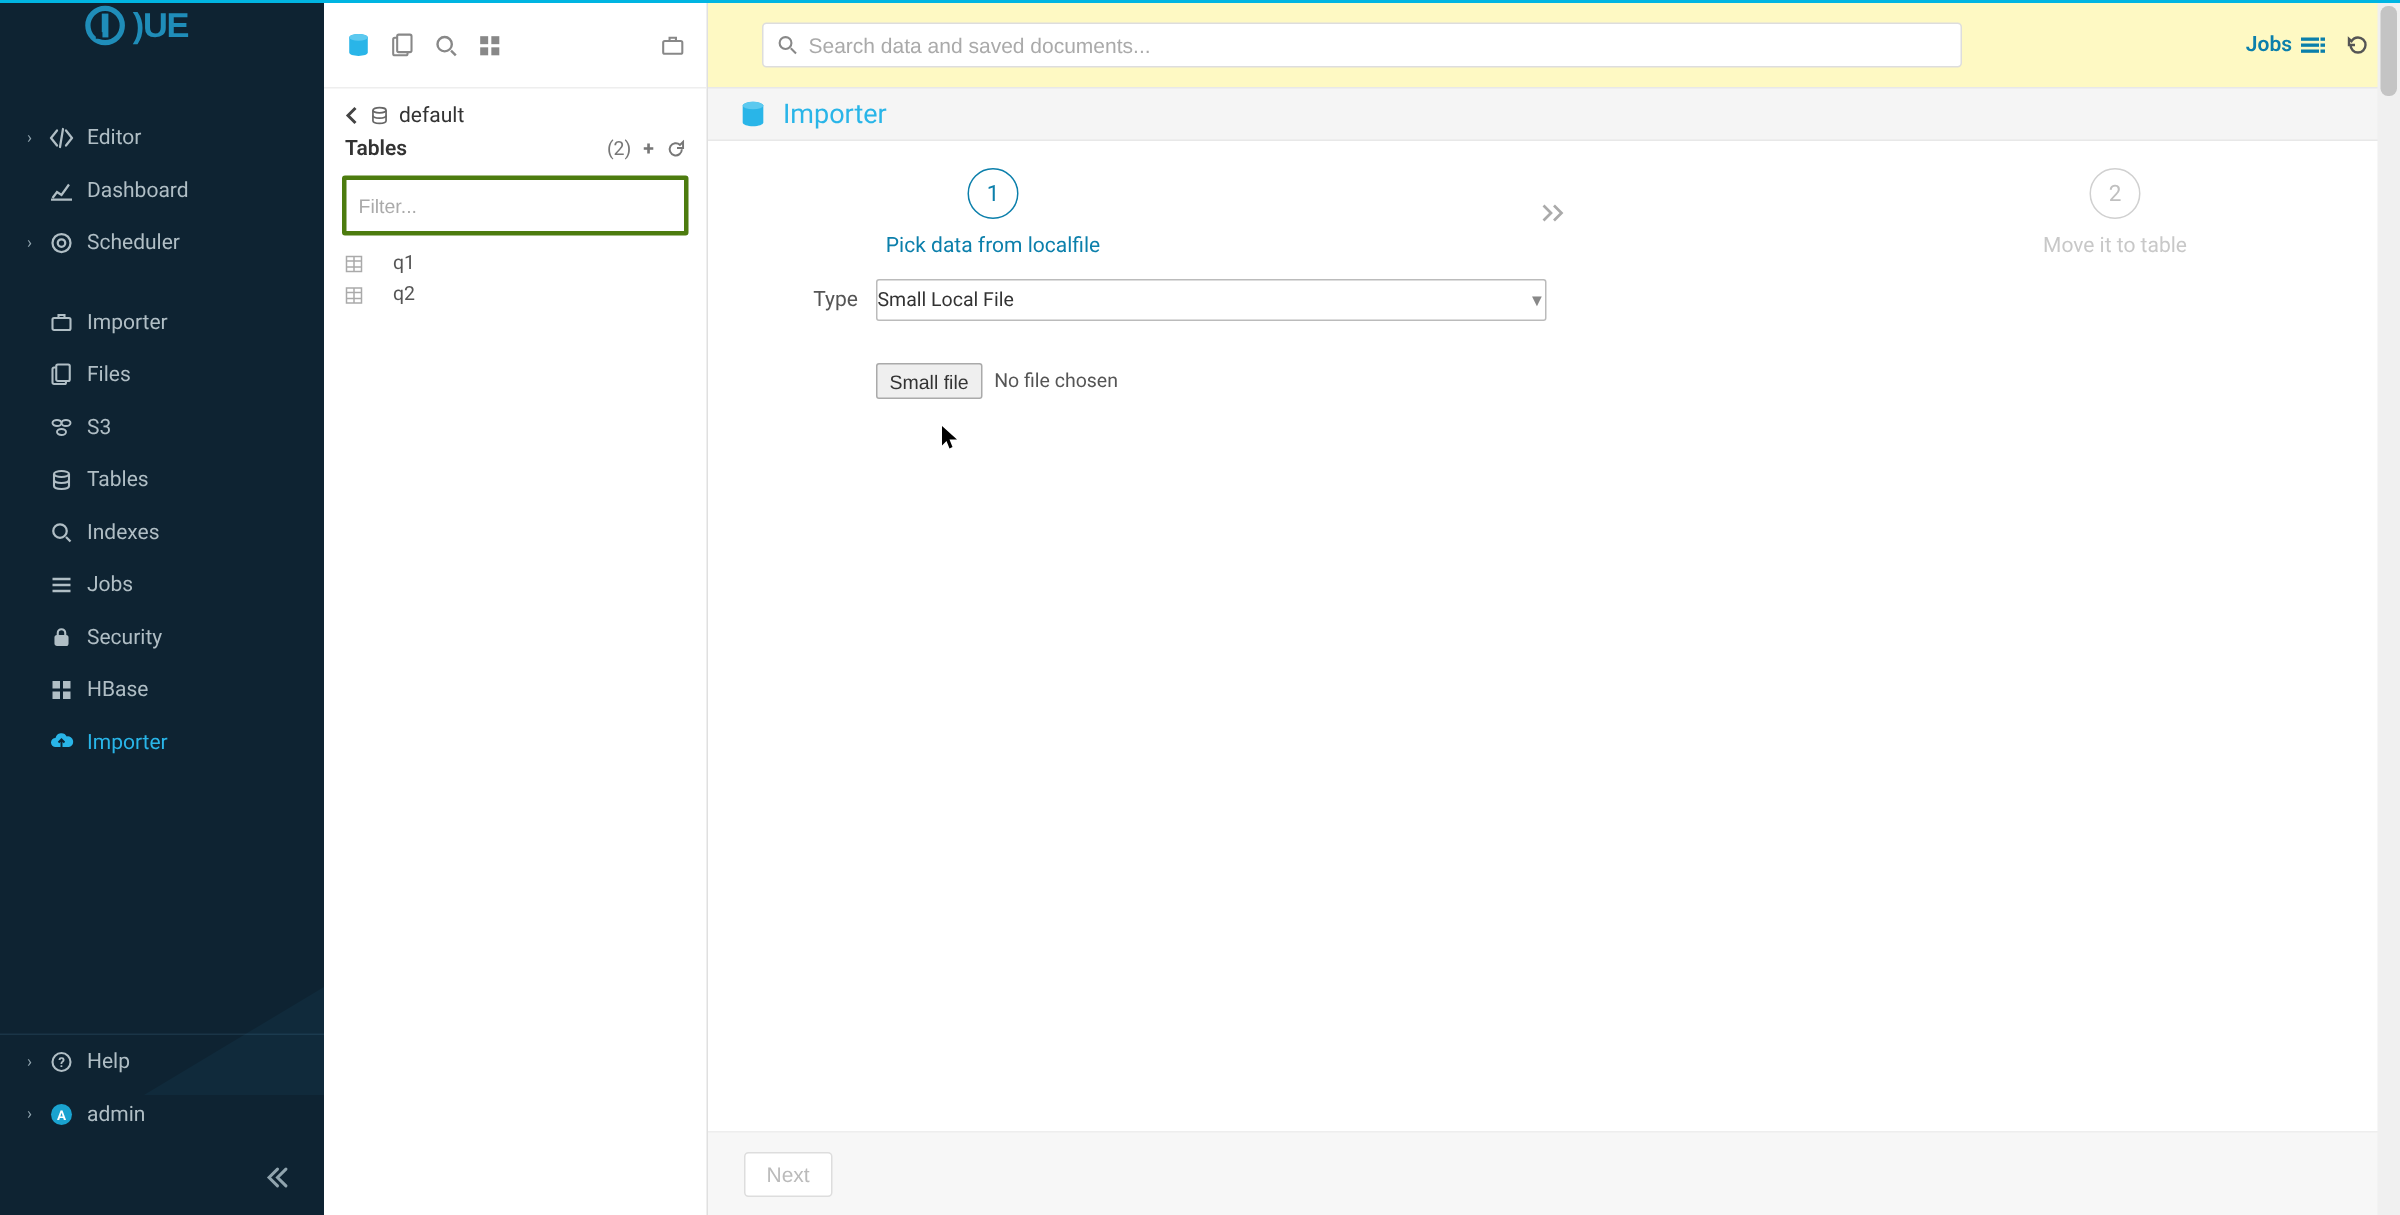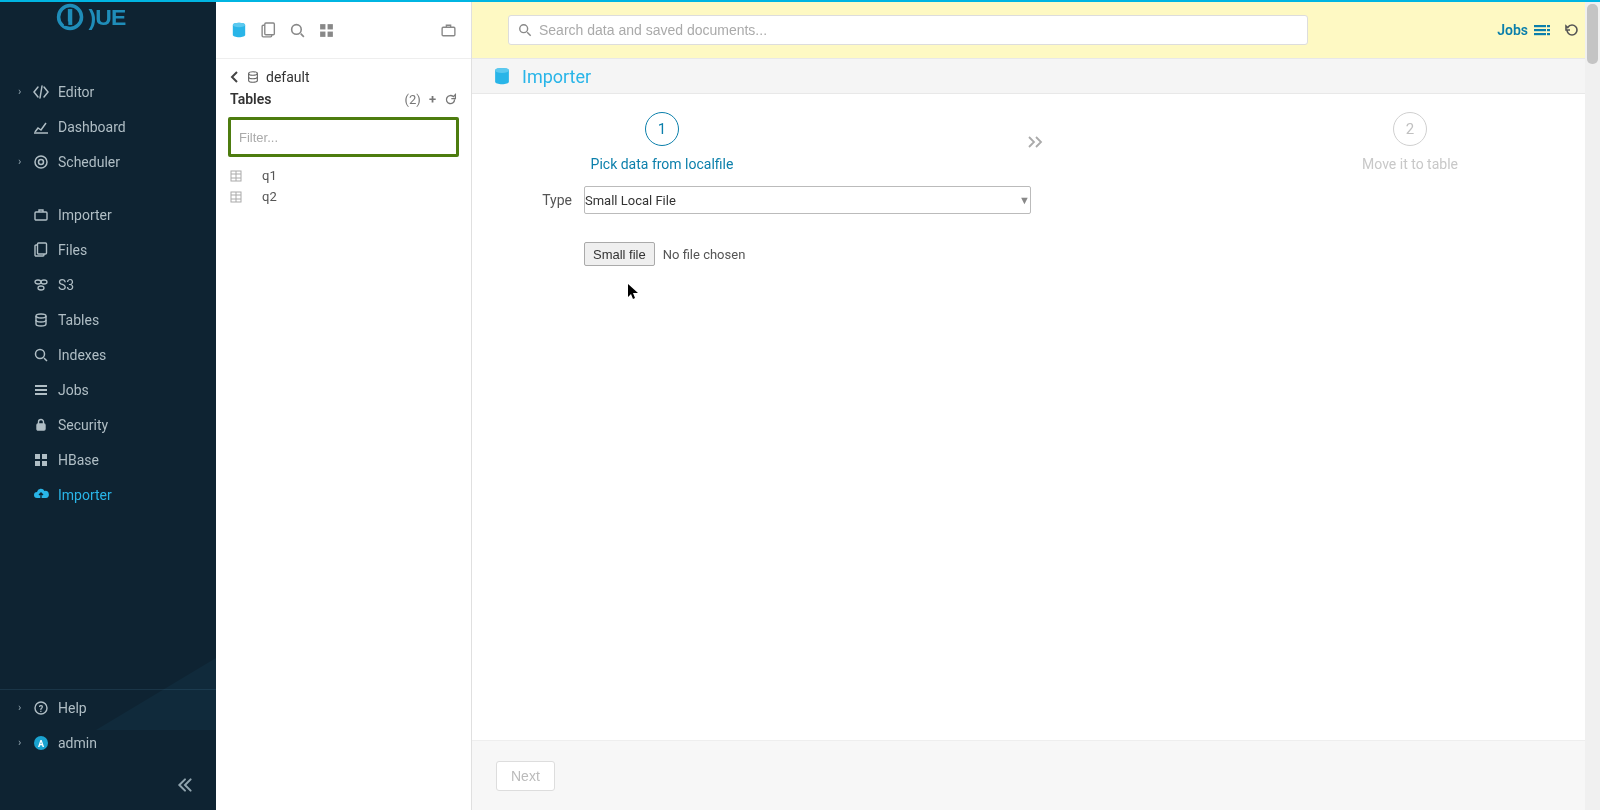--- a/index.html
+++ b/index.html
@@ -69,21 +69,21 @@
 
 .section-title { color: #29b5e8; font-size: 12px; font-weight: 700; letter-spacing: 0.5px; padding: 30px 20px 18px 20px; text-transform: uppercase; }
 .form-row { display: flex; align-items: center; padding: 6px 20px; }
 .form-label { width: 92px; text-align: right; padding-right: 12px; color: #555; font-size: 14px; }
 .type-select { width: 447px; height: 28px; border: 1px solid #bbb; border-radius: 2px; background: #fff; display: flex; align-items: center; justify-content: space-between; padding: 0 0; font-size: 13px; color: #333; cursor: pointer; }
 .type-select .caret-dn { color: #888; font-size: 11px; }
 .file-row { padding: 22px 20px 0 112px; display: flex; align-items: center; gap: 8px; }
 .choose-file-btn { height: 24px; border: 1px solid #aaa; background: #efefef; padding: 0 8px; font-size: 13px; cursor: pointer; border-radius: 2px; color: #333; }
 .no-file { color: #555; font-size: 13px; }
 
-.footer-bar { margin-top: auto; height: 70px; background: #f7f7f7; border-top: 1px solid #eee; display: flex; align-items: center; padding: 0 24px; }
+.footer-bar { margin-top: auto; height: 56px; background: #f7f7f7; border-top: 1px solid #eee; display: flex; align-items: center; padding: 0 24px; }
 .next-btn { height: 30px; padding: 0 14px; border: 1px solid #ddd; background: #fff; color: #bbb; border-radius: 3px; font-size: 14px; cursor: not-allowed; }
 
 .cursor { position: absolute; top: 284px; left: 628px; width: 12px; height: 16px; z-index: 500; pointer-events: none; }
 
 
 .scrollbar-hint { position: absolute; top: 2px; right: 0; width: 15px; bottom: 0; background: #f0f0f0; }
 .scrollbar-thumb { position: absolute; right: 2px; top: 2px; width: 11px; height: 60px; background: #c4c4c4; border-radius: 5px; }
 
 svg { display: block; }
 </style>

